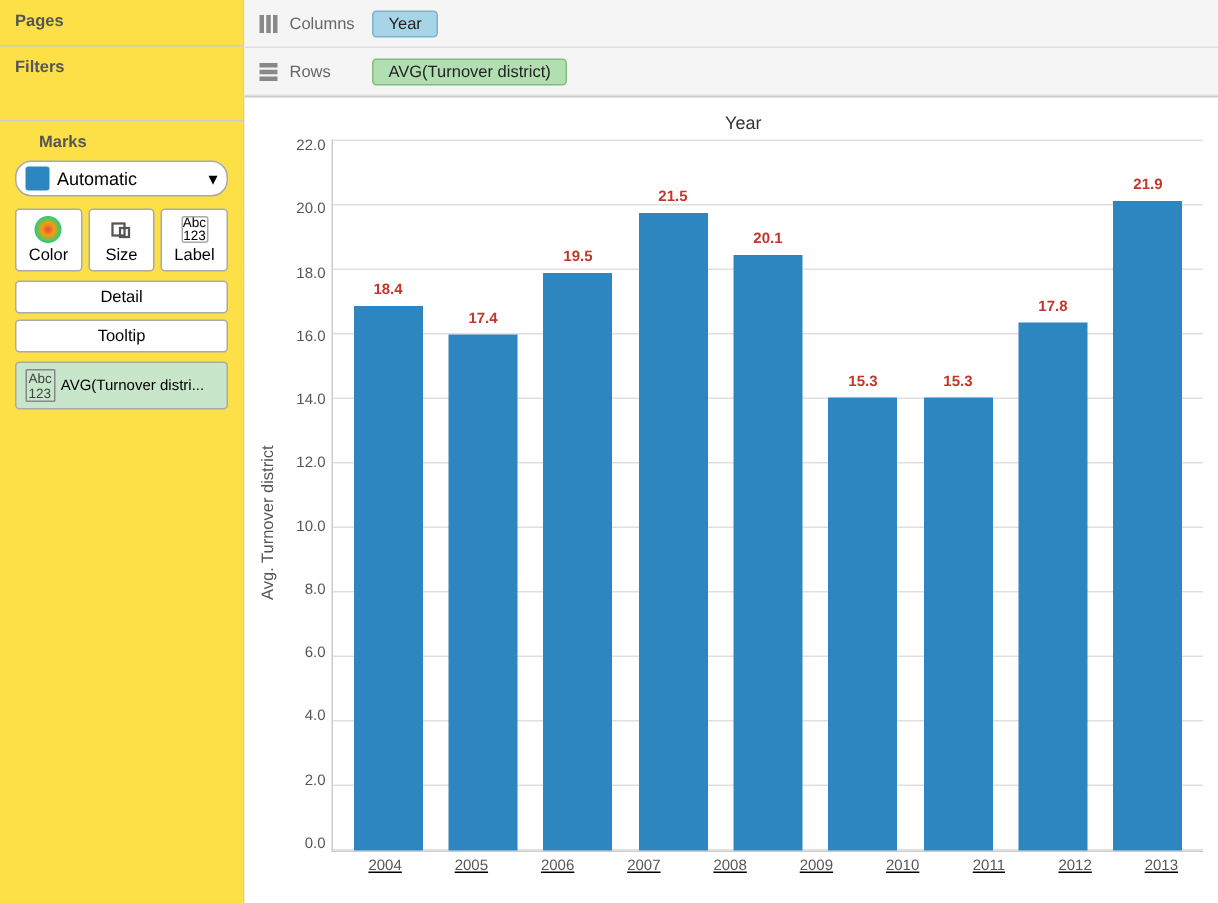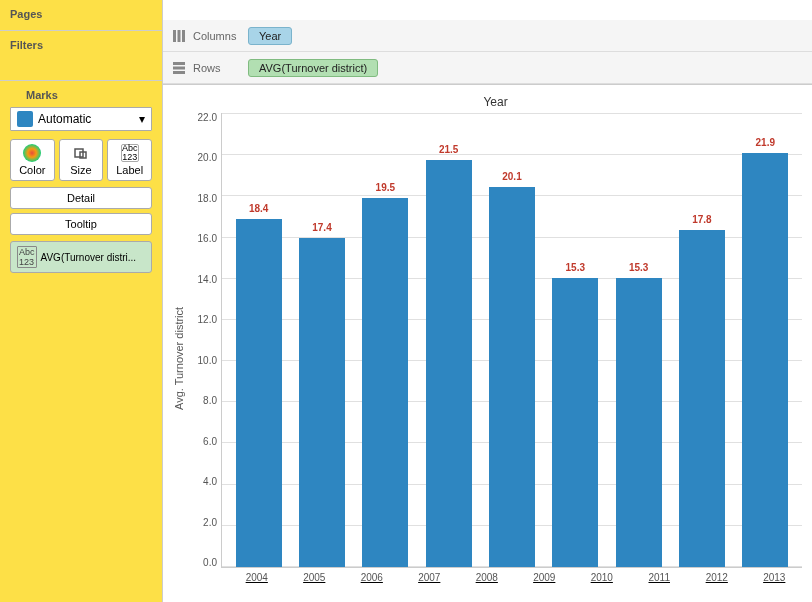--- a/index.html
+++ b/index.html
@@ -32,21 +32,21 @@
       color: #555;
       font-weight: bold;
       margin-bottom: 6px;
       padding-left: 16px;
     }
     .marks-dropdown {
       display: flex;
       align-items: center;
       background: white;
       border: 1px solid #aaa;
-      border-radius: 1px;
+      border-radius: 11px;
       padding: 3px 6px;
       margin-bottom: 8px;
       cursor: pointer;
       justify-content: space-between;
     }
     .marks-dropdown-icon {
       width: 16px; height: 16px;
       background: #2e86c1;
       border-radius: 2px;
       display: inline-block;
@@ -103,21 +103,20 @@
     
     .main {
       flex: 1;
       display: flex;
       flex-direction: column;
       background: white;
     }
     .shelves {
       border-bottom: 1px solid #ccc;
       background: #f5f5f5;
-      margin-top: 20px;
     }
     .shelf-row {
       display: flex;
       align-items: center;
       padding: 4px 8px;
       border-bottom: 1px solid #ddd;
       height: 32px;
     }
     .shelf-icon {
       width: 16px; height: 16px;

